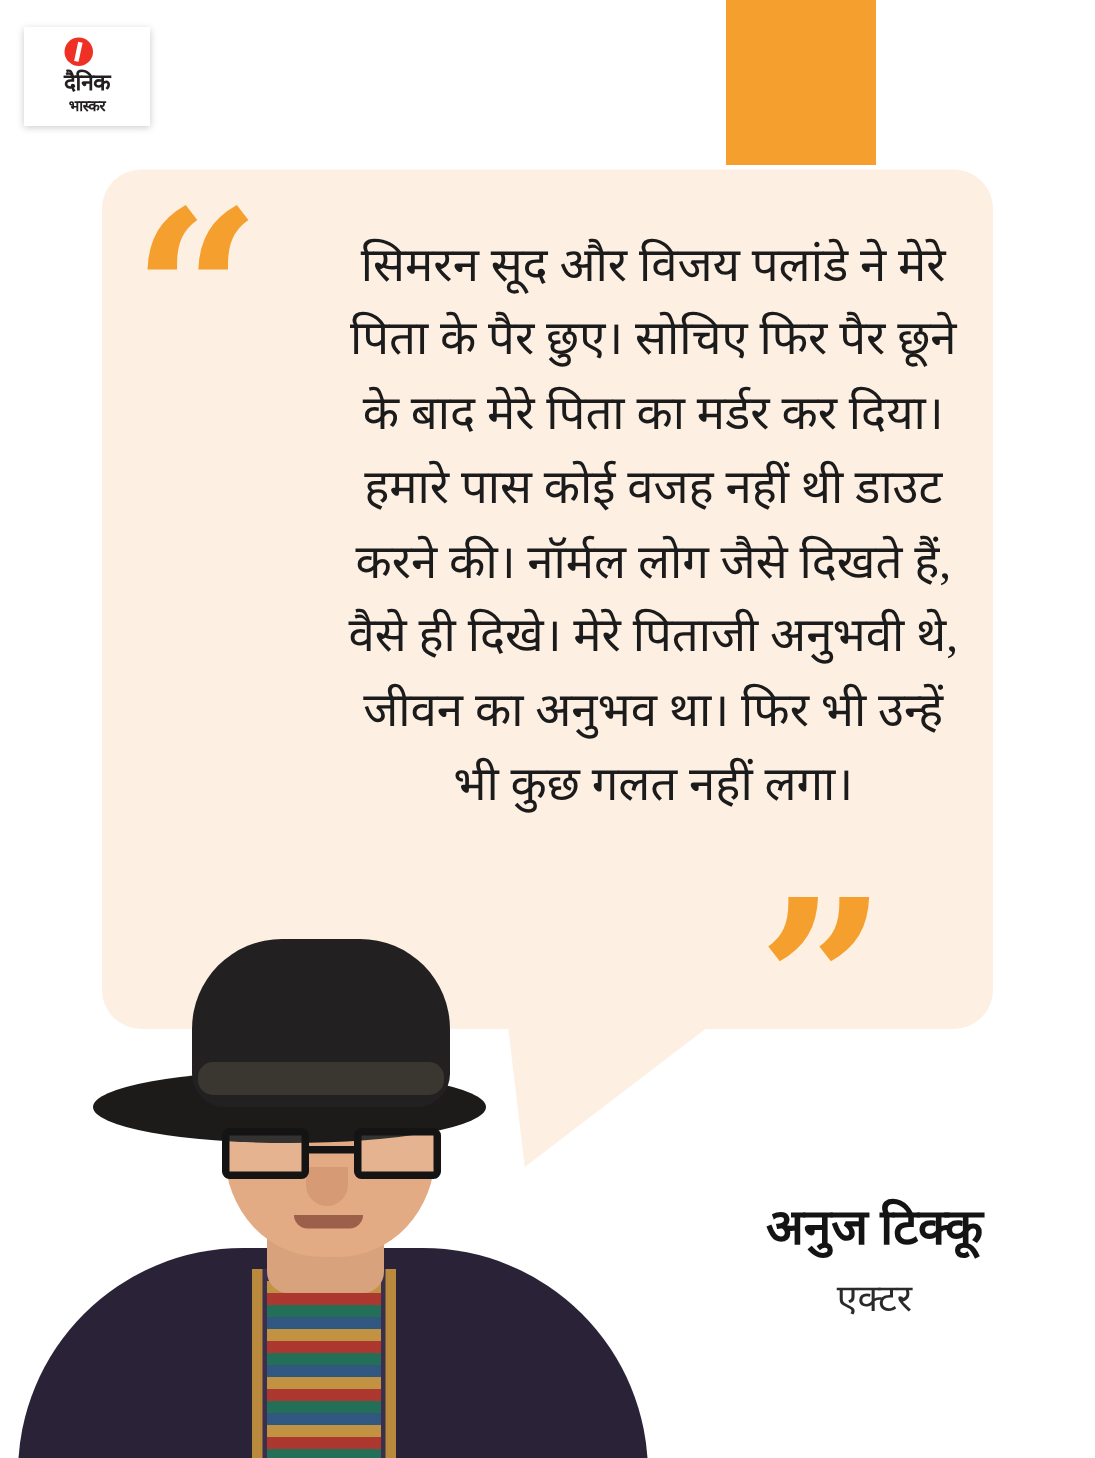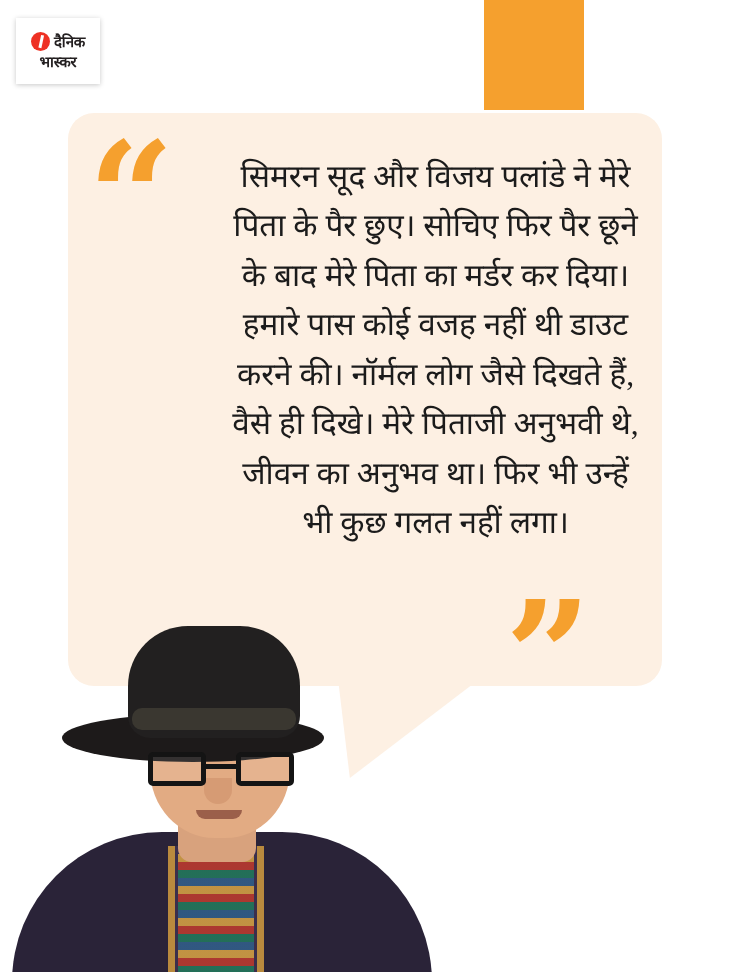--- a/index.html
+++ b/index.html
@@ -41,22 +41,22 @@
     background: #ffffff;
     box-shadow: 0 1px 5px rgba(0,0,0,0.22);
     display: flex;
     flex-direction: column;
     align-items: center;
     justify-content: center;
     gap: 1px;
   }
   .logo-row {
     display: flex;
-    align-items: center;
     gap: 4px;
+    flex-direction: column;
   }
   .logo-mark {
     width: 19px;
     height: 19px;
     border-radius: 50%;
     background: #ee3124;
     display: block;
     position: relative;
   }
   .logo-mark::after {
@@ -70,21 +70,21 @@
     transform: translateX(-50%) rotate(12deg);
   }
   .logo-line1 {
     font-size: 15px;
     font-weight: bold;
     color: #231f20;
     letter-spacing: -0.3px;
     line-height: 1;
   }
   .logo-line2 {
-    font-size: 15px;
+    font-size: 10px;
     font-weight: bold;
     color: #231f20;
     letter-spacing: -0.2px;
     line-height: 1.1;
     margin-top: 2px;
   }
 
   
   .bubble {
     position: absolute;
@@ -332,14 +332,18 @@
     <div class="p-hat-brim"></div>
     <div class="p-hat-crown"></div>
     <div class="p-hat-band"></div>
     <div class="p-glasses">
       <span class="p-lens left"></span>
       <span class="p-bridge"></span>
       <span class="p-lens right"></span>
     </div>
   </div>
 
+  <div class="attribution">
+    <div class="attr-name">अनुज टिक्कू</div>
+    <div class="attr-role">एक्टर</div>
+  </div>
 
 </div>
 
 </body></html>

